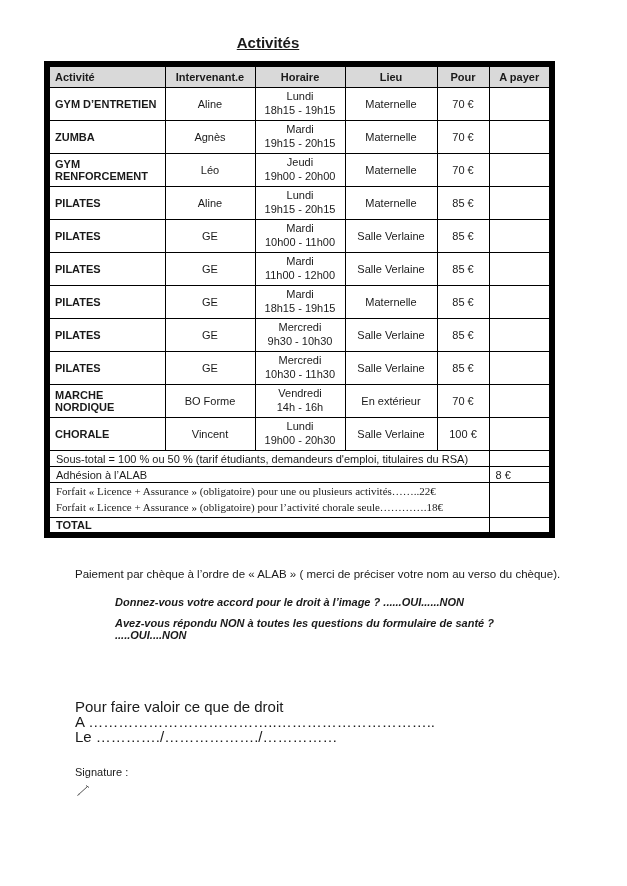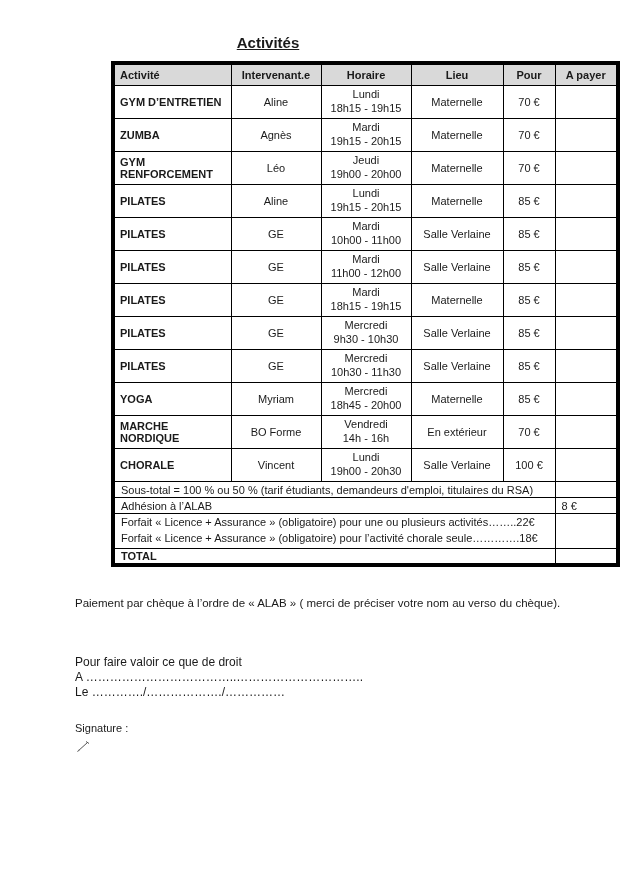--- a/index.html
+++ b/index.html
@@ -14,25 +14,25 @@
 
   .doc-title{
     text-align:center;
     margin:34px 0 10px 0;
     font-size:15px;
     font-weight:bold;
     text-decoration:underline;
   }
 
   table.activities{
-    margin-left:111px;
+    margin-left:44px;
     width:505px;
     border-collapse:collapse;
     table-layout:fixed;
-    border:4px solid #000000;
+    border:6px solid #000000;
   }
   table.activities th, table.activities td{
     border:1px solid #000;
     font-size:11px;
     padding:1px 5px;
     overflow:hidden;
   }
   table.activities th{
     background:#d9d9d9;
     font-weight:bold;
@@ -40,40 +40,40 @@
     text-align:center;
   }
   table.activities th.col-activity{text-align:left;}
   tr.act-row{height:33px;}
   td.cell-activity{font-weight:bold;text-align:left;}
   td.cell-center{text-align:center;}
   td.cell-horaire{text-align:center;line-height:1.25;}
   td.cell-pay{background:#ffffff;}
   tr.summary-row{height:16px;}
   tr.summary-row td{text-align:left;padding-left:6px;}
-  tr.forfait-row td{line-height:1.45;}
+  tr.forfait-row td{line-height:1.45;font-family:Liberation Serif, serif;}
   td.price-right{text-align:right;}
   td.total-cell{font-weight:bold;}
 
   .payment-line{
     margin:30px 17px 0 75px;
     width:490px;
     font-size:11.5px;
   }
   .questions{
     margin:16px 0 0 115px;
     font-size:11px;
     font-weight:bold;
     font-style:italic;
   }
   .questions .q{margin-bottom:9px;}
 
   .legal-block{
-    margin:46px 0 0 75px;
-    font-size:12px;
+    margin:58px 0 0 75px;
+    font-size:15px;
     line-height:15px;
   }
   .signature-block{
     margin:22px 0 4px 75px;
     font-size:11px;
   }
   .pen-wrap{margin:6px 0 0 75px;}
 </style>
 </head>
 <body>
@@ -204,31 +204,20 @@
       <td class="cell-center">GE</td>
       <td class="cell-horaire">
         <div>Mercredi</div>
         <div>10h30 - 11h30</div>
       </td>
       <td class="cell-center">Salle Verlaine</td>
       <td class="cell-center">85 €</td>
       <td class="cell-pay"></td>
     </tr>
 
-    <tr class="act-row">
-      <td class="cell-activity">YOGA</td>
-      <td class="cell-center">Myriam</td>
-      <td class="cell-horaire">
-        <div>Mercredi</div>
-        <div>18h45 - 20h00</div>
-      </td>
-      <td class="cell-center">Maternelle</td>
-      <td class="cell-center">85 €</td>
-      <td class="cell-pay"></td>
-    </tr>
 
     <tr class="act-row">
       <td class="cell-activity">MARCHE NORDIQUE</td>
       <td class="cell-center">BO Forme</td>
       <td class="cell-horaire">
         <div>Vendredi</div>
         <div>14h - 16h</div>
       </td>
       <td class="cell-center">En extérieur</td>
       <td class="cell-center">70 €</td>
@@ -265,20 +254,24 @@
       </tr>
       <tr class="summary-row">
         <td colspan="5" class="total-cell">TOTAL</td>
         <td class="cell-pay"></td>
       </tr>
     </tbody>
   </table>
 
   <div class="payment-line">Paiement par chèque à l’ordre de « ALAB » ( merci de préciser votre nom au verso du chèque).</div>
 
+  <div class="questions">
+    <div class="q">Donnez-vous votre accord pour le droit à l’image ? ......OUI......NON</div>
+    <div class="q">Avez-vous répondu NON à toutes les questions du formulaire de santé ? .....OUI....NON</div>
+  </div>
 
   <div class="legal-block">
     <div>Pour faire valoir ce que de droit</div>
     <div>A ………………………………..…………………………..</div>
     <div>Le …………./………………./……………</div>
   </div>
 
   <div class="signature-block">Signature :</div>
 
   <div class="pen-wrap">

